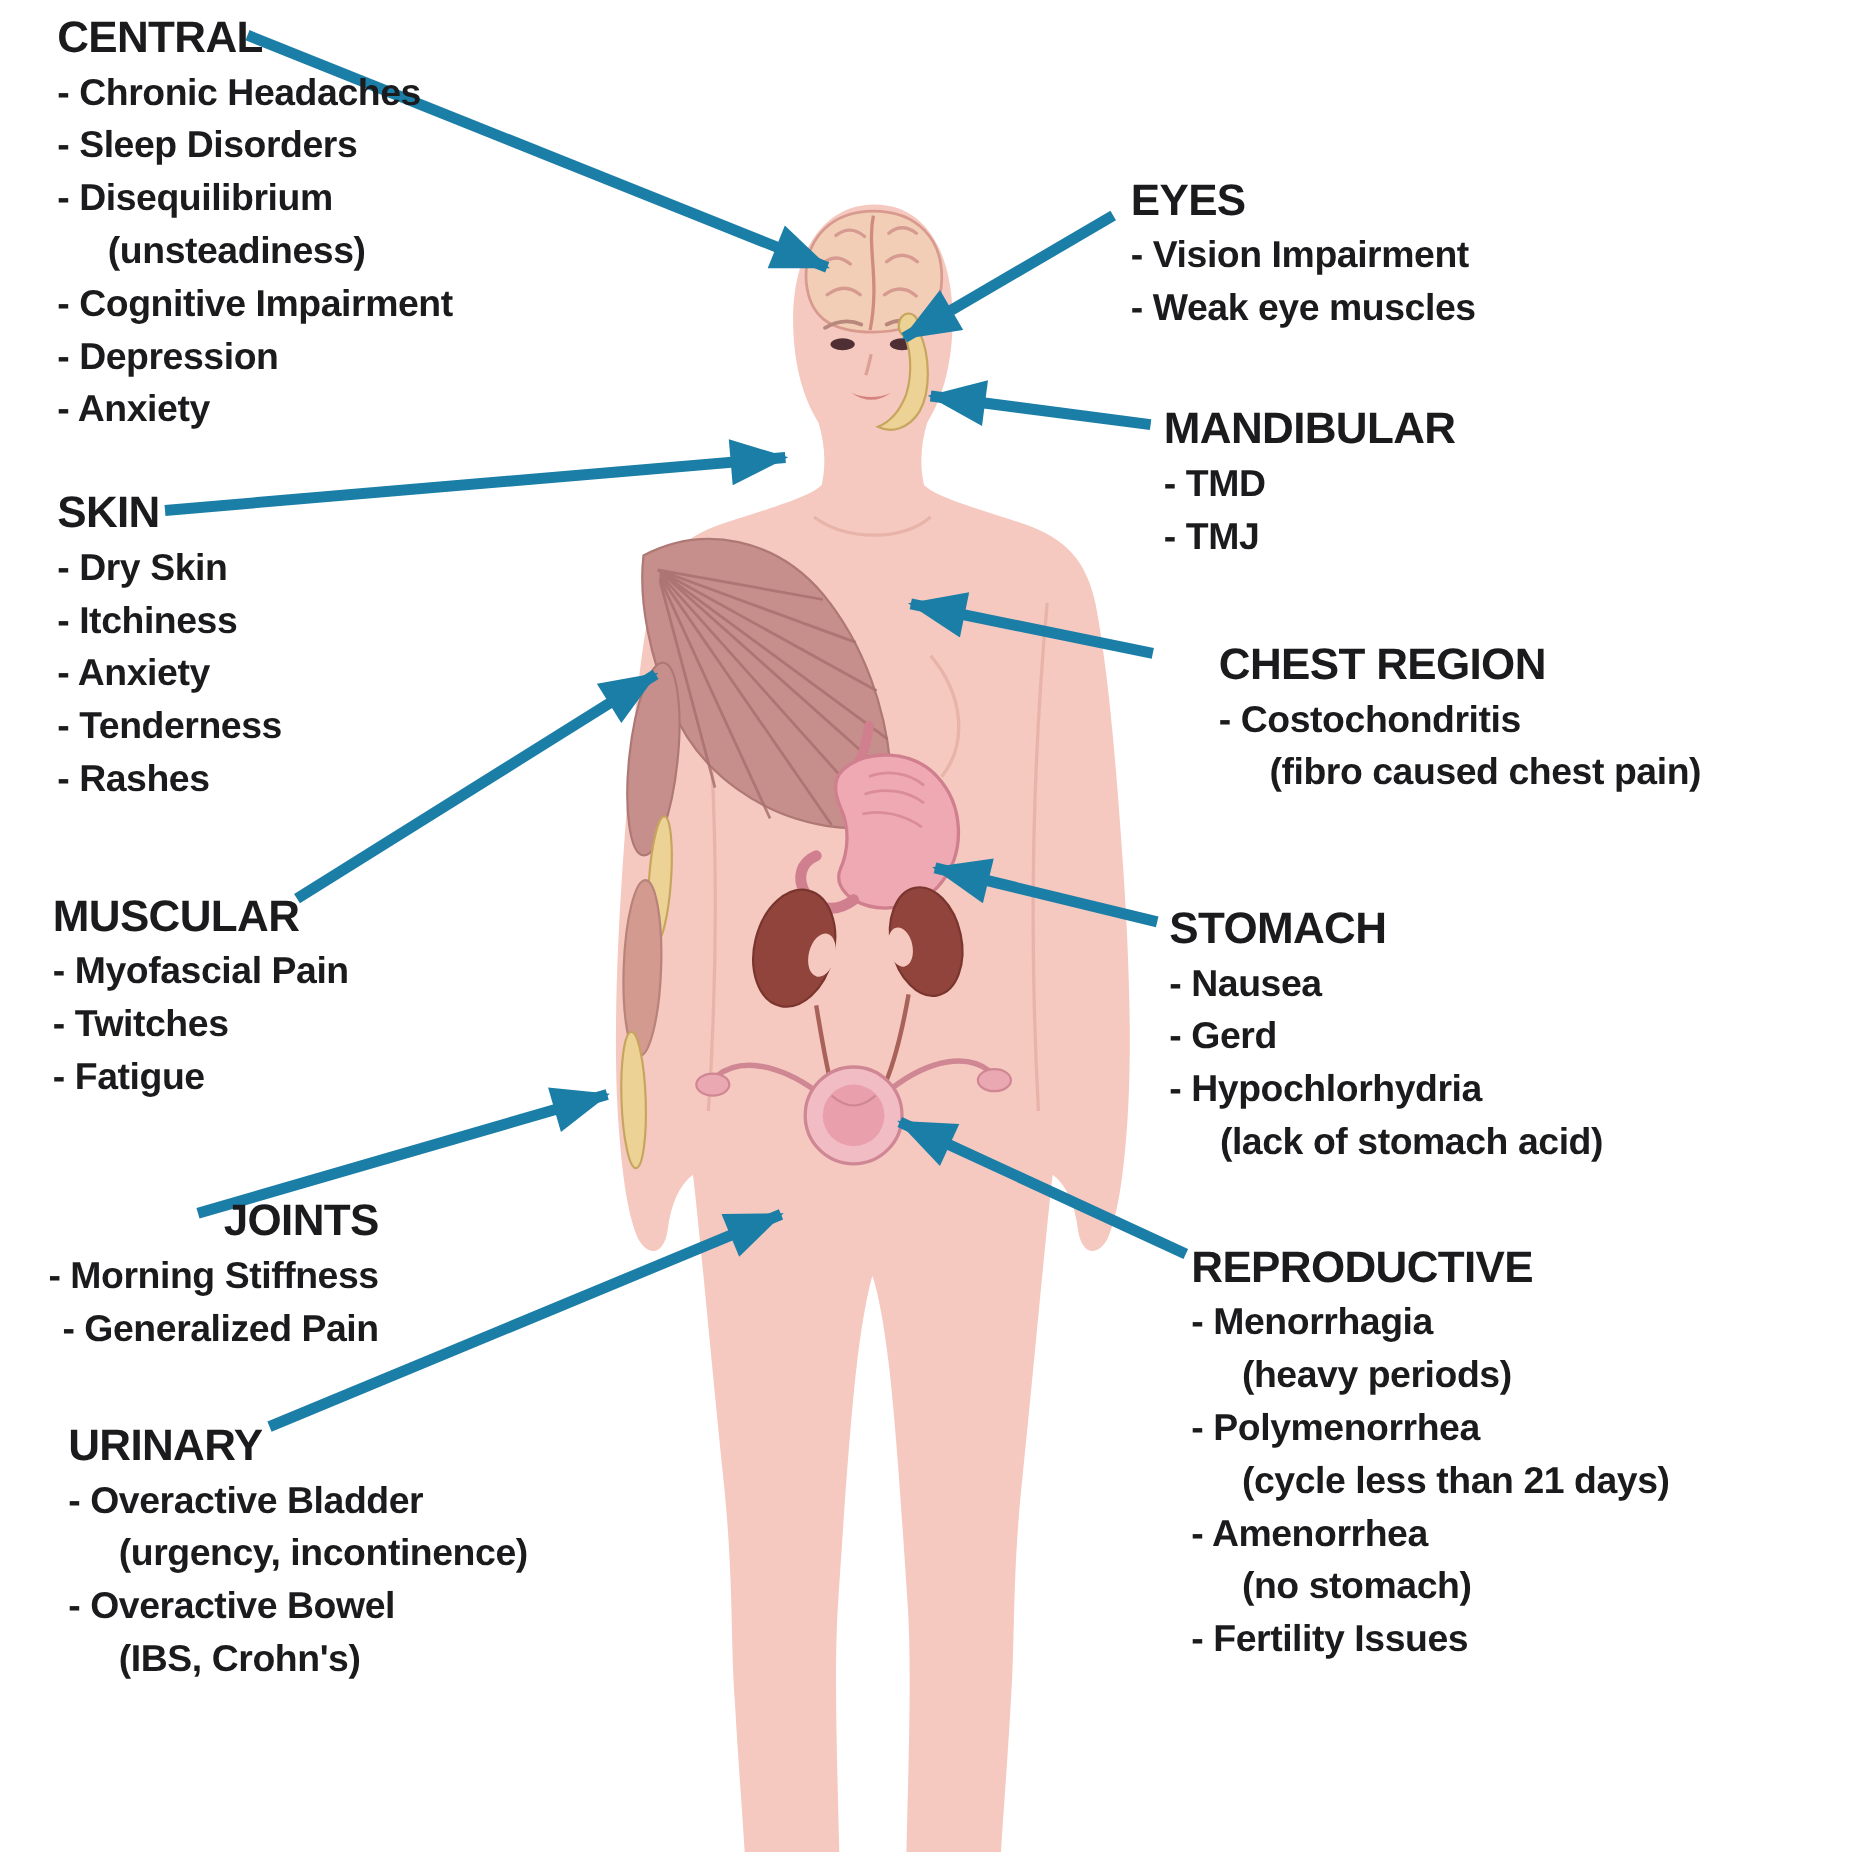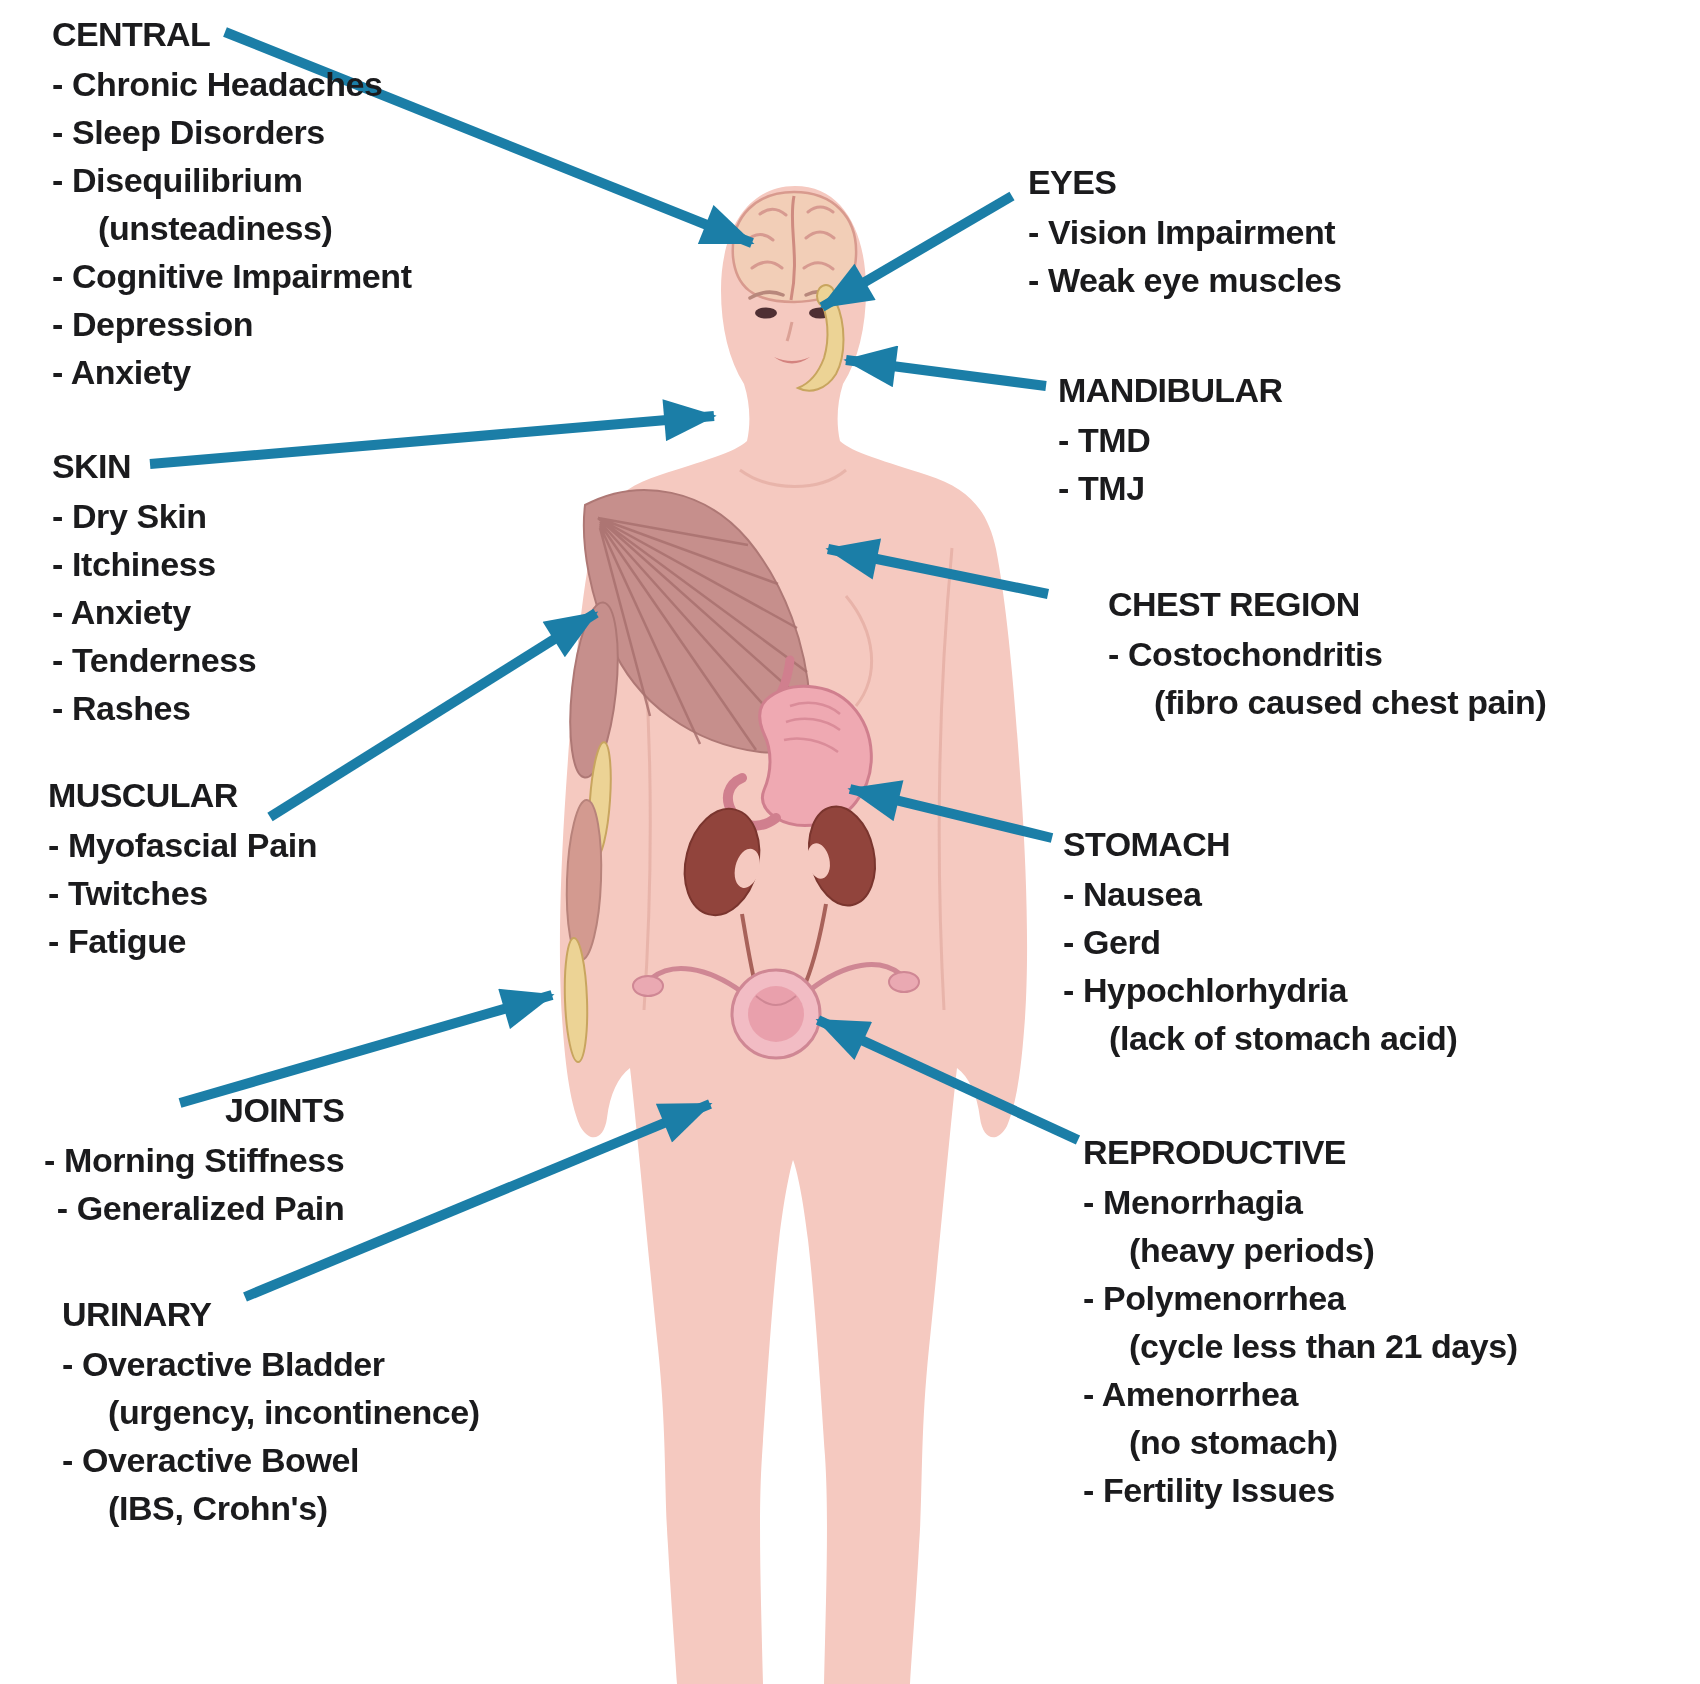--- a/index.html
+++ b/index.html
@@ -8,32 +8,32 @@
     position:relative;
     background:#ffffff;
     font-family:"Liberation Sans", sans-serif;
     overflow:hidden;
   }
   svg.art-layer {
     position:absolute; left:0; top:0; z-index:1;
   }
   .section { position:absolute; z-index:3; color:#1b1b1d; }
   .sec-title {
-    font-size:34px; font-weight:700; letter-spacing:-0.6px;
+    font-size:40px; font-weight:700; letter-spacing:-0.6px;
     line-height:52px; white-space:nowrap;
   }
   .sec-item {
     font-size:34px; font-weight:700; letter-spacing:-0.4px;
     line-height:48px; white-space:nowrap;
   }
   .sec-item.indent { padding-left:46px; }
 
   #sec-central      { left:52px;   top:8px;    }
   #sec-skin         { left:52px;   top:440px;  }
-  #sec-muscular     { left:48px;   top:769px;  }
+  #sec-muscular     { left:48px;   top:807px;  }
   #sec-joints       { left:44px;   top:1084px;text-align:right; }
   #sec-urinary      { left:62px;   top:1288px; }
   #sec-eyes         { left:1028px; top:156px;  }
   #sec-mandibular   { left:1058px; top:364px;  }
   #sec-chest        { left:1060px; top:578px;margin-left:48px;  }
   #sec-stomach      { left:1063px; top:818px;  }
   #sec-reproductive { left:1083px; top:1126px; }
 </style>
 </head>
 <body>

